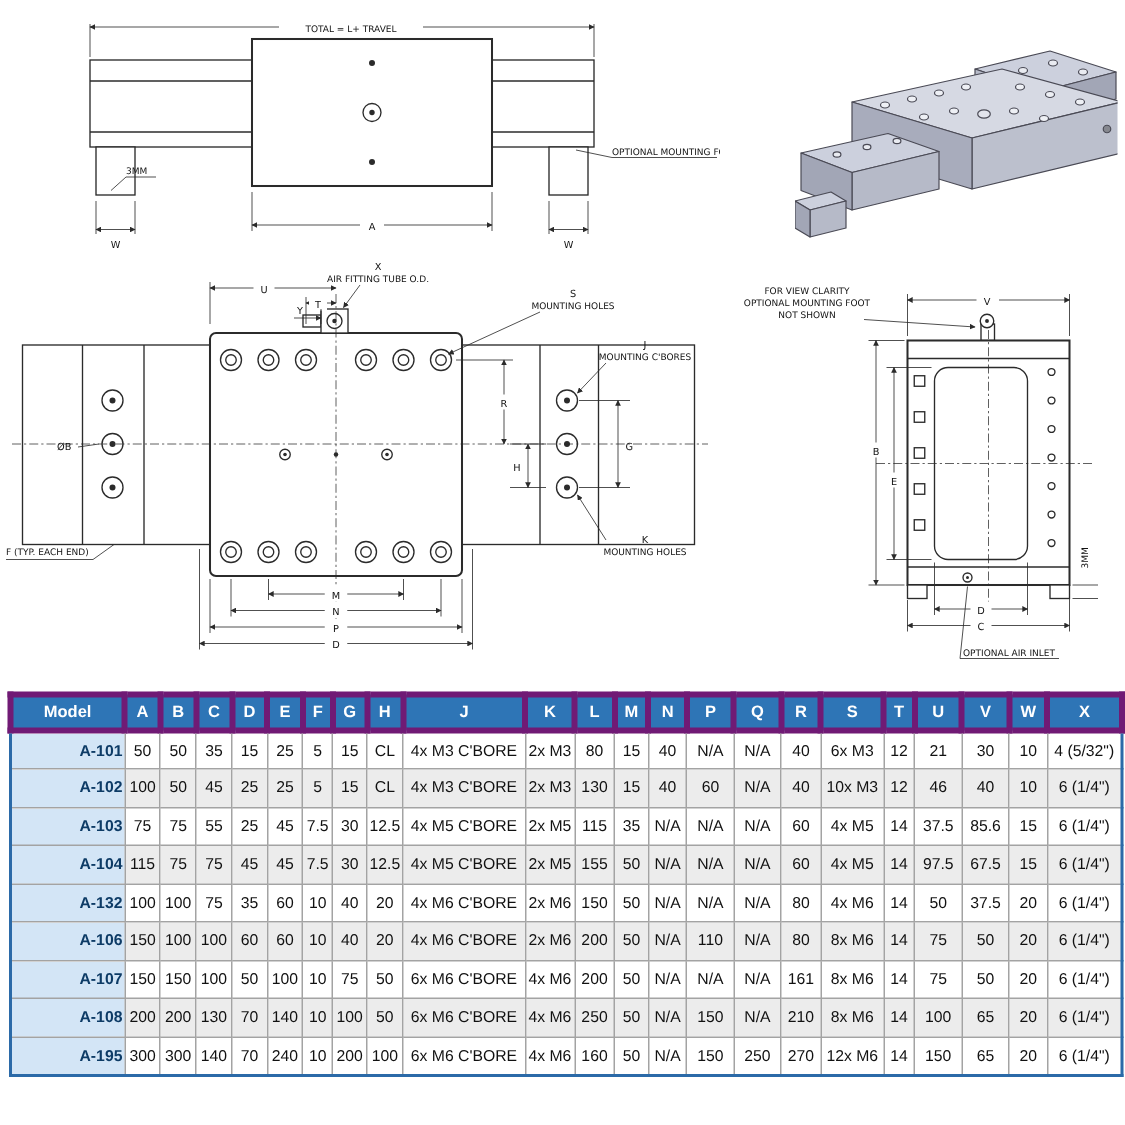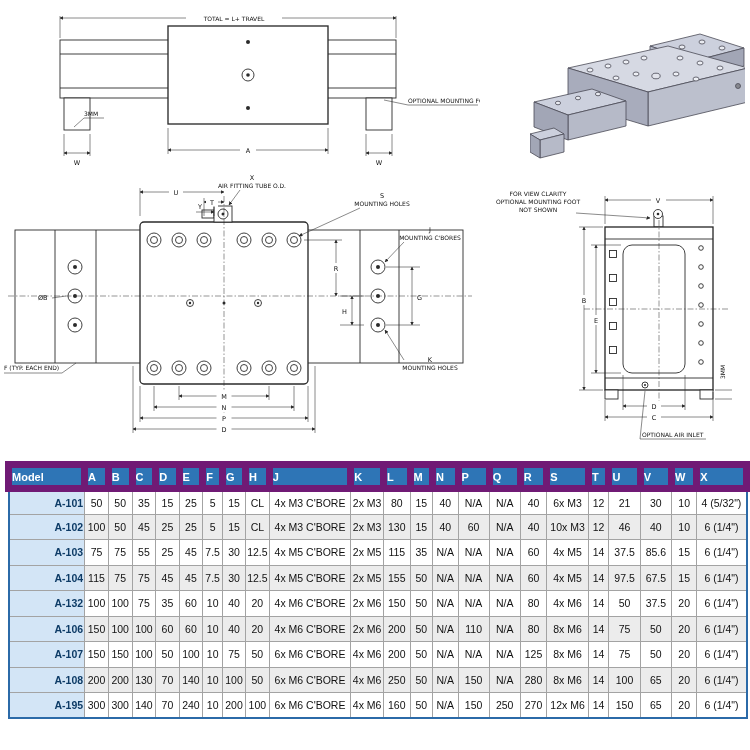--- a/index.html
+++ b/index.html
@@ -16,21 +16,21 @@
   .cl   { stroke:#2b2b2b; stroke-width:0.5; fill:none; stroke-dasharray:6 2 1.5 2; }
   .wbg  { fill:#ffffff; }
   text.lbl  { font-family:"DejaVu Sans", sans-serif; font-size:6px; fill:#111; }
   text.dlbl { font-family:"DejaVu Sans", sans-serif; font-size:6.5px; fill:#111; }
 
   
   .table-wrap { position:absolute; left:5px; top:461px; }
   table.spec { border-collapse:collapse; table-layout:fixed; border:2px solid var(--tborder,#2b6aa8); }
   table.spec th {
     background:var(--hdr,#2e75b6); color:#fff; font-weight:bold; font-size:11px;
-    border:7px solid #701a75; height:24px; text-align:left; padding:1px 0;
+    border:4px solid #701a75; height:24px; text-align:center; padding:1px 0;
   }
   table.spec td {
     border:1px solid #a3a3a3; text-align:center; font-size:10.5px; color:#111;
     height:25.5px; padding:0 1px; background:#fff; white-space:nowrap; overflow:hidden;
   }
   table.spec tbody tr:nth-child(even) td { background:var(--alt,#ececec); }
   table.spec td.model { background:var(--model,#d3e5f6) !important; font-weight:bold; color:#0d3b66;padding-left:45px; }
 </style>
 </head>
 <body>
@@ -648,21 +648,21 @@
             <td>10</td>
             <td>75</td>
             <td>50</td>
             <td>6x M6 C'BORE</td>
             <td>4x M6</td>
             <td>200</td>
             <td>50</td>
             <td>N/A</td>
             <td>N/A</td>
             <td>N/A</td>
-            <td>125</td>
+            <td>161</td>
             <td>8x M6</td>
             <td>14</td>
             <td>75</td>
             <td>50</td>
             <td>20</td>
             <td>6 (1/4")</td>
           </tr>
           <tr>
             <td class="model">A-108</td>
             <td>200</td>
@@ -673,21 +673,21 @@
             <td>10</td>
             <td>100</td>
             <td>50</td>
             <td>6x M6 C'BORE</td>
             <td>4x M6</td>
             <td>250</td>
             <td>50</td>
             <td>N/A</td>
             <td>150</td>
             <td>N/A</td>
-            <td>280</td>
+            <td>210</td>
             <td>8x M6</td>
             <td>14</td>
             <td>100</td>
             <td>65</td>
             <td>20</td>
             <td>6 (1/4")</td>
           </tr>
           <tr>
             <td class="model">A-195</td>
             <td>300</td>

